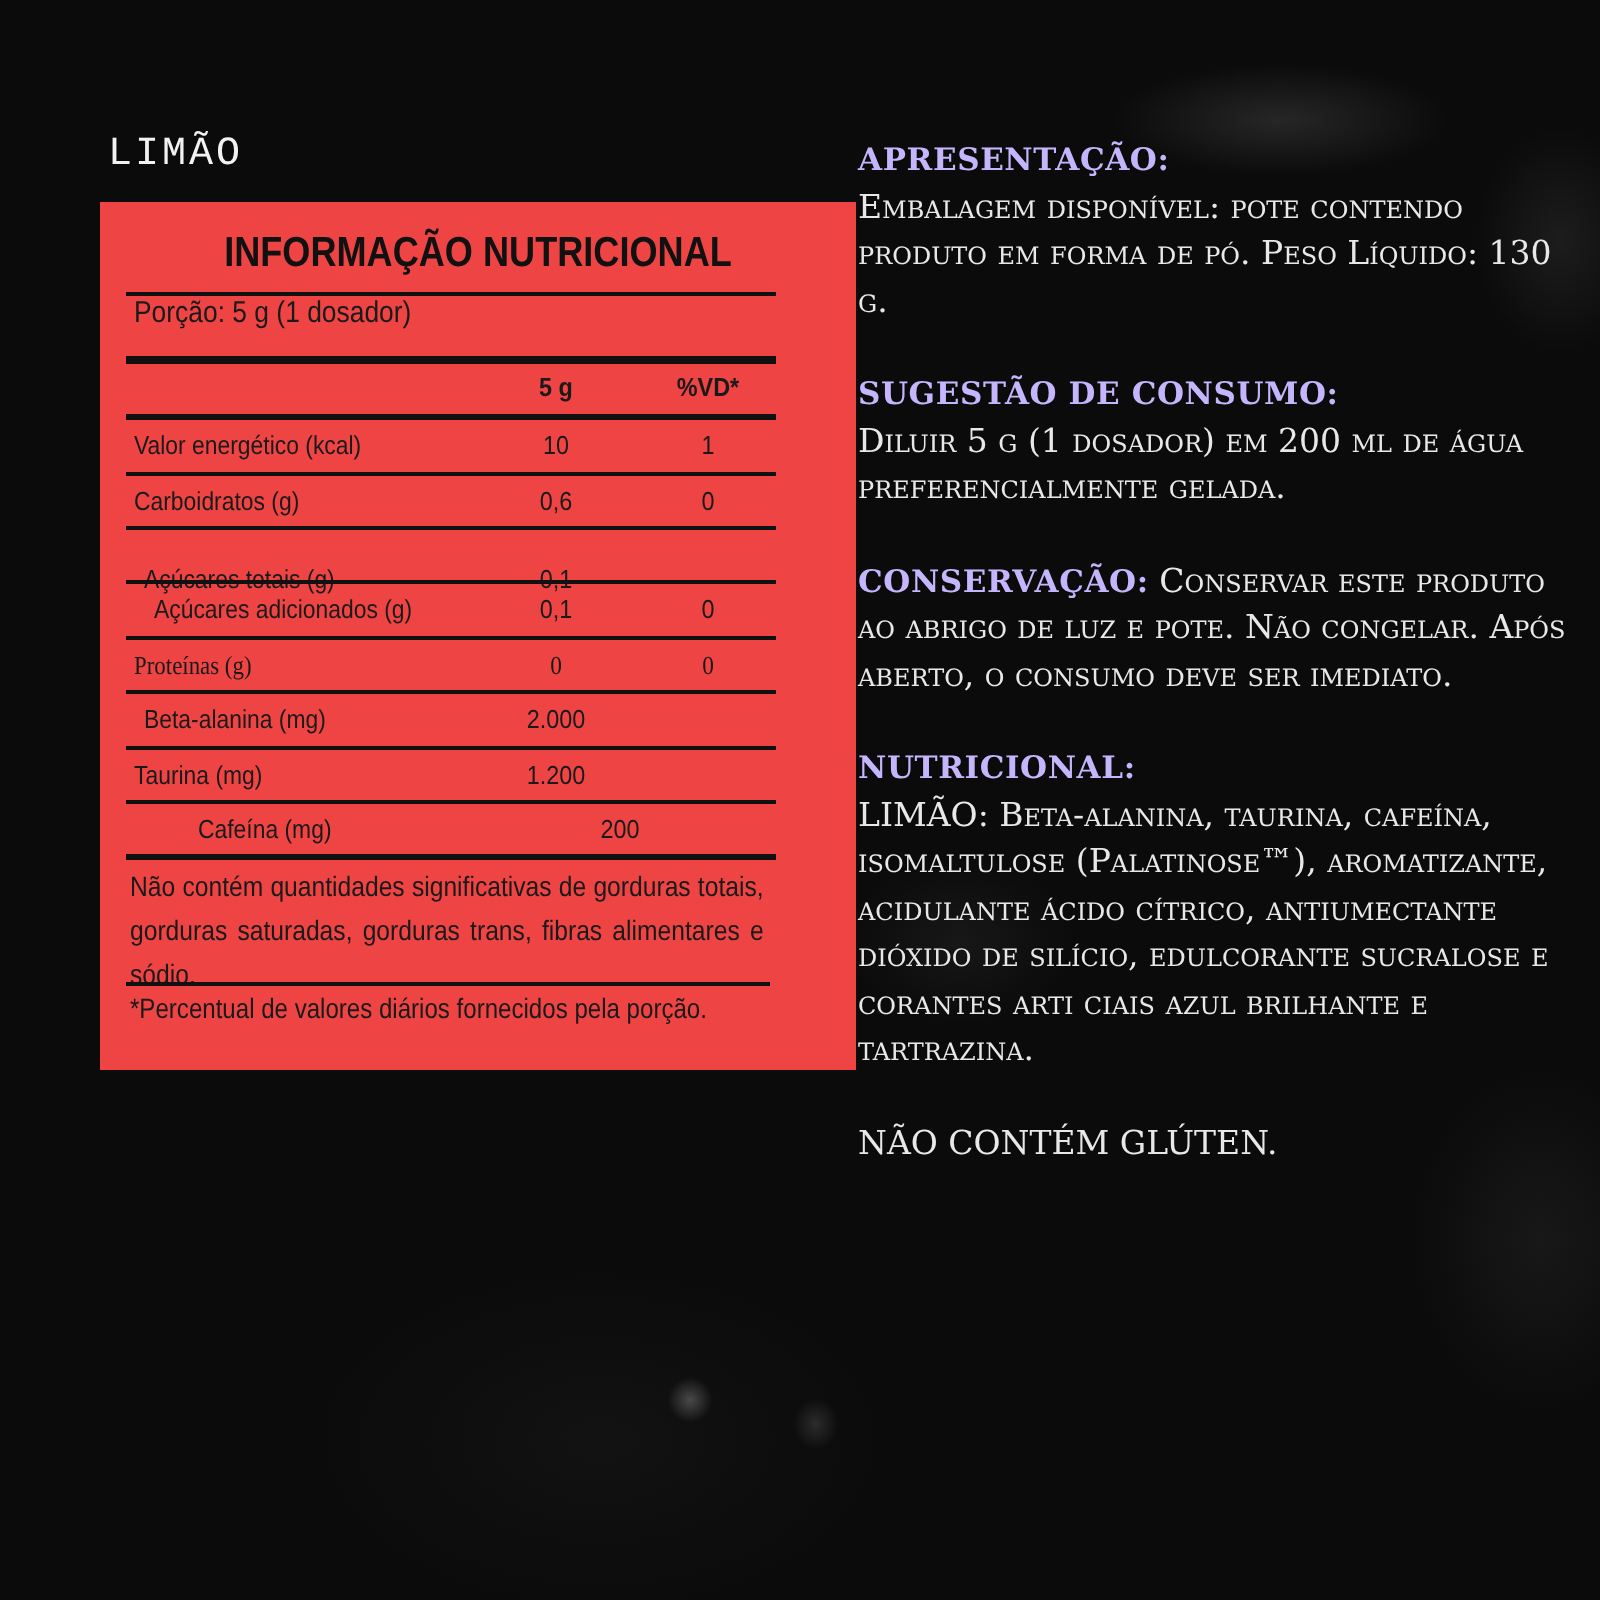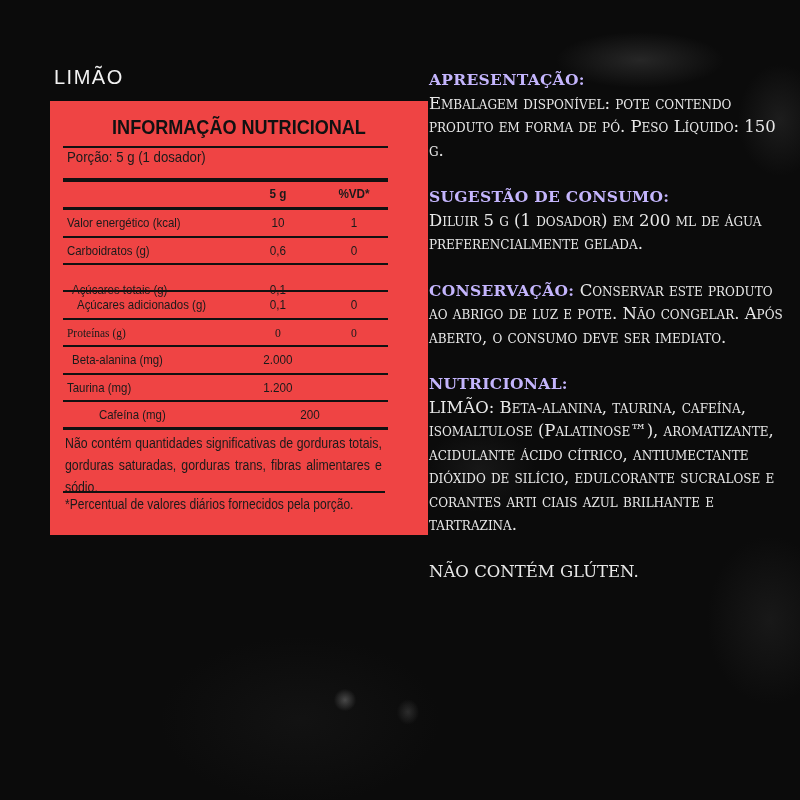--- a/index.html
+++ b/index.html
@@ -15,21 +15,21 @@
         radial-gradient(ellipse 80px 60px at 480px 470px, rgba(60,60,60,0.25), rgba(0,0,0,0) 70%),
         radial-gradient(ellipse 90px 120px at 770px 620px, rgba(55,55,55,0.30), rgba(0,0,0,0) 70%),
         radial-gradient(ellipse 200px 120px at 300px 720px, rgba(40,40,40,0.25), rgba(0,0,0,0) 70%);
       font-family: "DejaVu Serif", serif;
       color: #ececec;
     }
 
     .flavor-title {
       position: absolute;
       left: 54px; top: 66px;
-      font-family: Liberation Sans, sans-serif;
+      font-family: Liberation Mono, monospace;
       font-size: 20px;
       letter-spacing: 1.5px;
       color: #f2f2f2;
     }
 
     .nutri-box {
       position: absolute;
       left: 50px; top: 101px;
       width: 378px; height: 434px;
       background: #ef4444;
@@ -183,21 +183,21 @@
 
   <div class="note" style="top:331px;">Não contém quantidades significativas de gorduras totais, gorduras saturadas, gorduras trans, fibras alimentares e sódio.</div>
 
   <div class="rule" style="top:390px;height:2px;left:13px;width:322px;"></div>
   <div class="footnote">*Percentual de valores diários fornecidos pela porção.</div>
 </div>
 
 <div class="info-col">
   <div class="section">
     <div class="section-head">APRESENTAÇÃO:</div>
-    <div class="block">Embalagem disponível: pote contendo produto em forma de pó. Peso Líquido: 150 g.</div>
+    <div class="block">Embalagem disponível: pote contendo produto em forma de pó. Peso Líquido: 130 g.</div>
   </div>
   <div class="section">
     <div class="section-head">SUGESTÃO DE CONSUMO:</div>
     <div class="block">Diluir 5 g (1 dosador) em 200 ml de água preferencialmente gelada.</div>
   </div>
   <div class="section">
     <span class="section-head">CONSERVAÇÃO:</span>
     <span class="section-body">Conservar este produto ao abrigo de luz e pote. Não congelar. Após aberto, o consumo deve ser imediato.</span>
   </div>
   <div class="section">

